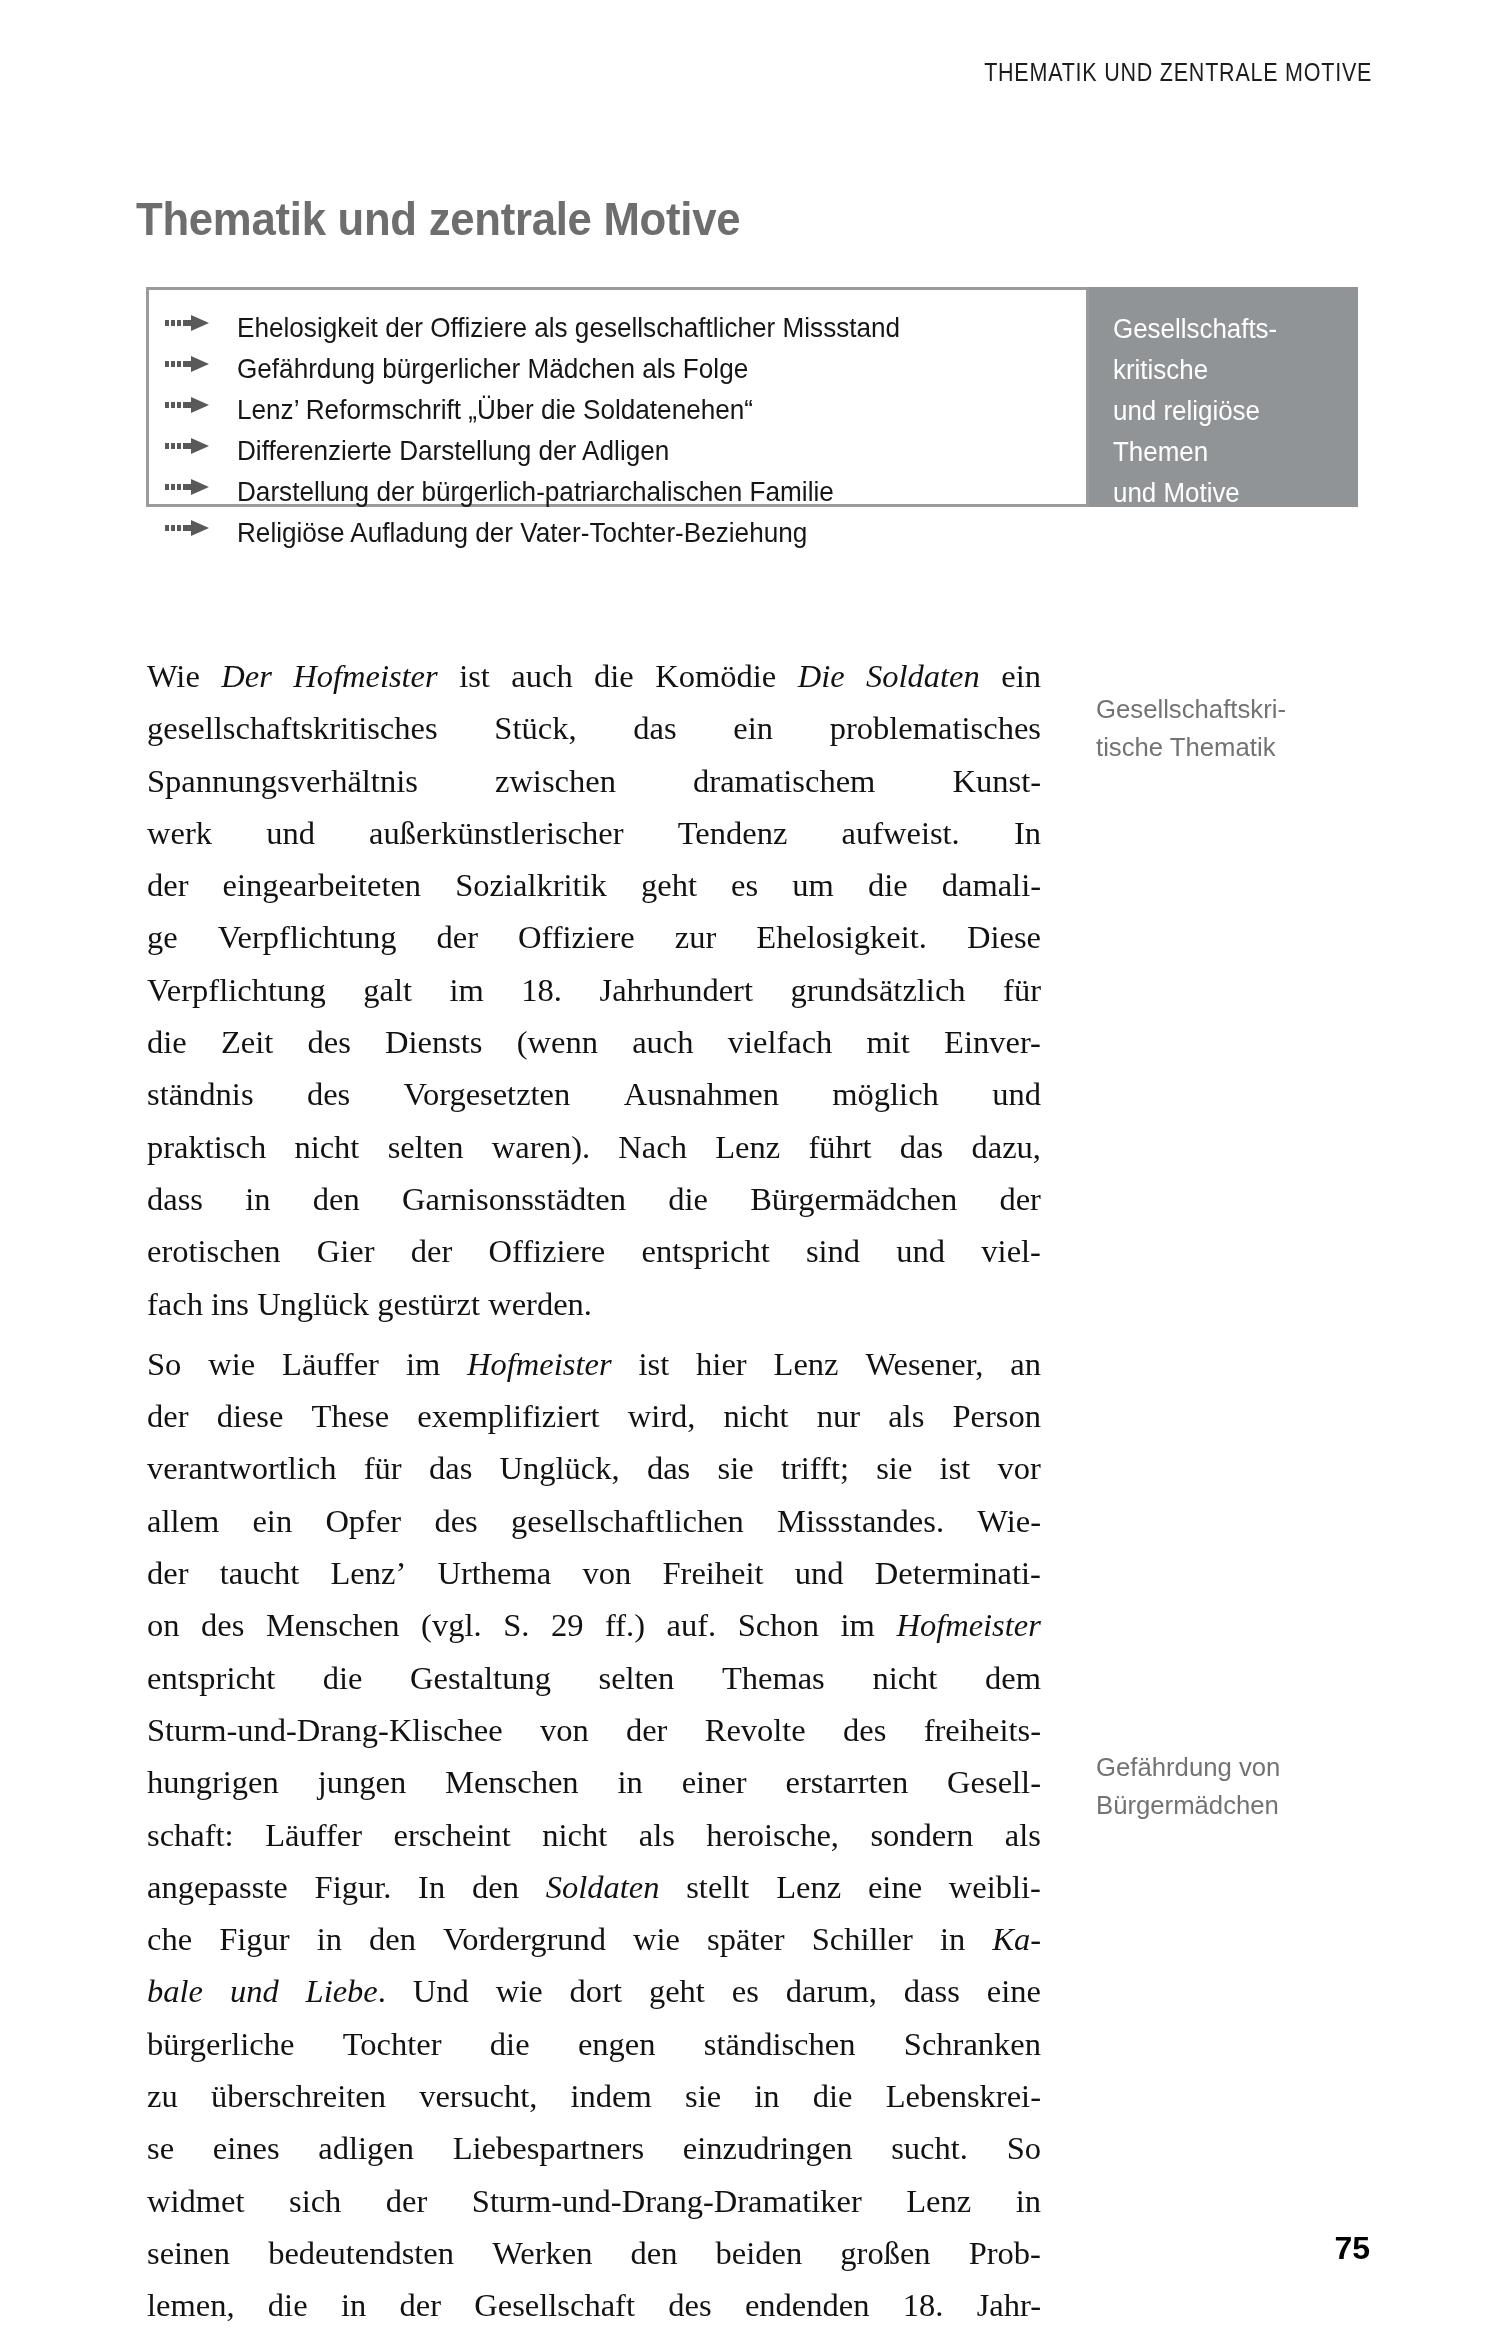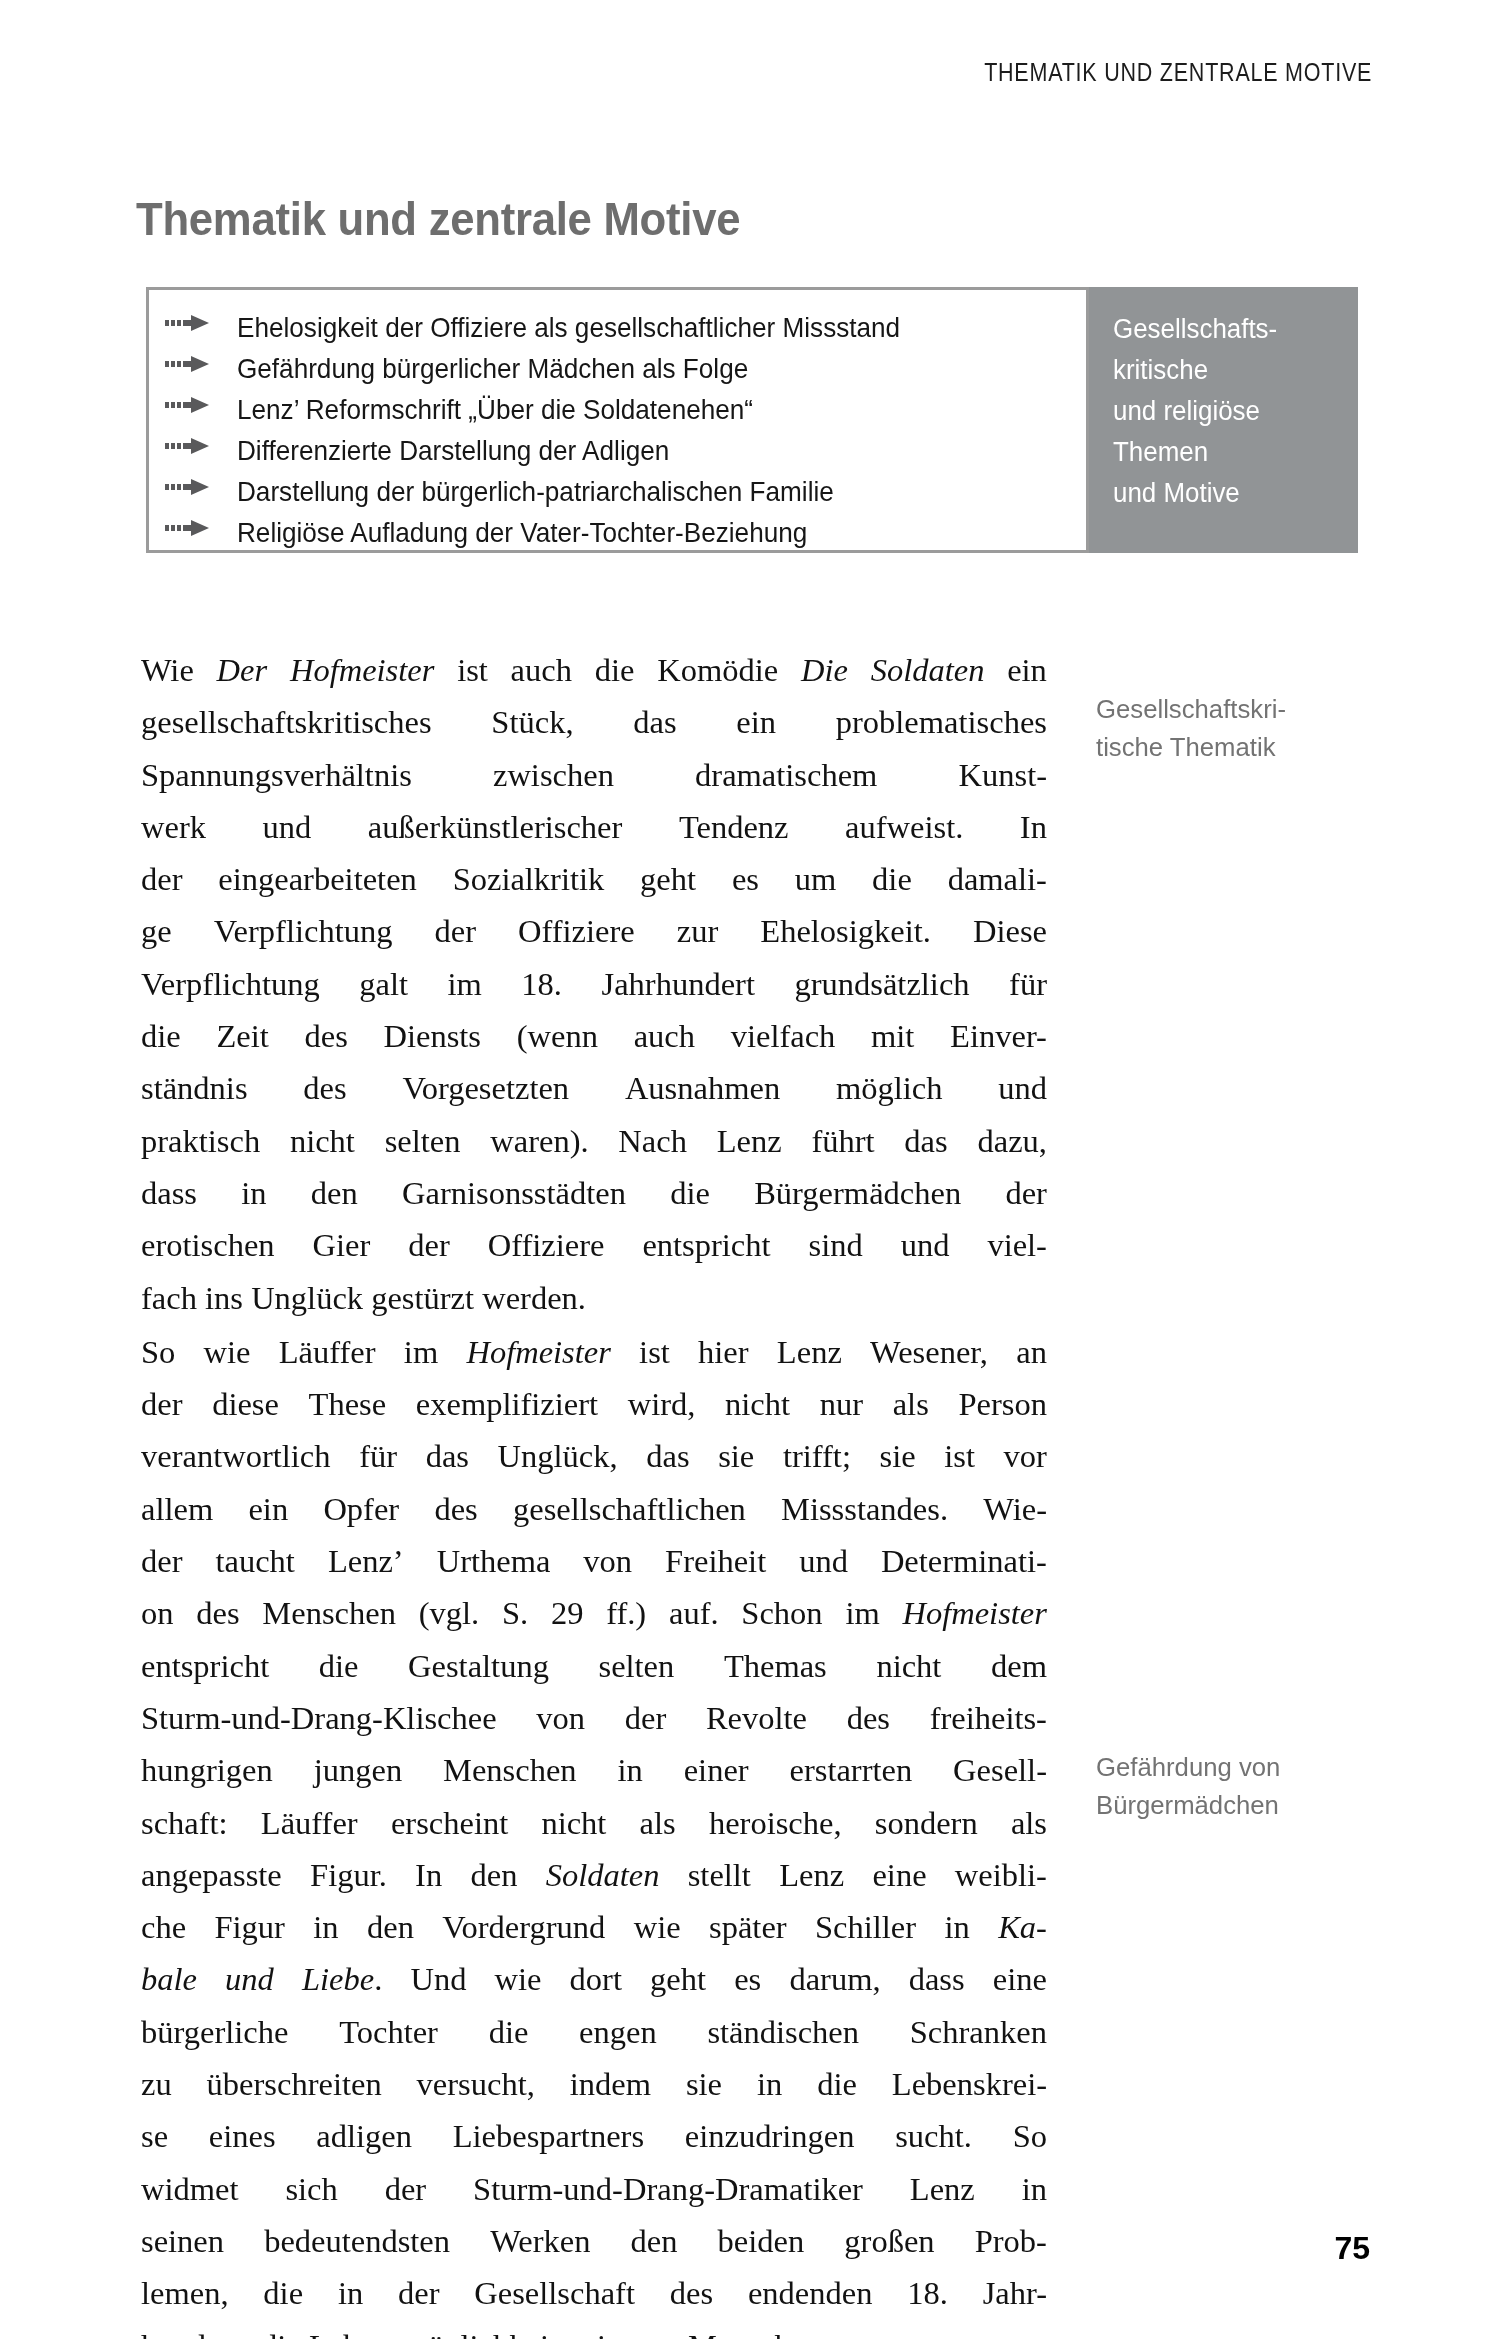--- a/index.html
+++ b/index.html
@@ -43,21 +43,21 @@
     transform: scaleX(0.93);
     transform-origin: left center;
   }
 
   
   .summary-wrap {
     position: absolute;
     top: 287px;
     left: 146px;
     width: 1212px;
-    height: 266px;
+    height: 220px;
     display: flex;
     align-items: stretch;
   }
   .summary-list-box {
     flex: 0 0 943px;
     box-sizing: border-box;
     border: 3px solid #9b9b9b;
     background: #ffffff;
     padding: 22px 0 0 0;
   }
@@ -104,21 +104,21 @@
     position: absolute;
     top: 642px;
     left: 139px;
     width: 910px;
     font-family: "Liberation Serif", serif;
     font-size: 32.5px;
     line-height: 52.3px;
     color: #121212;
   }
   .body-col p {
-    margin: 2px;
+    margin: 8px;
     text-align: justify;
     text-align-last: left;
     -webkit-hyphens: none;
     hyphens: none;
   }
   .line {
     display: block;
     white-space: nowrap;
   }
   .line.j {

